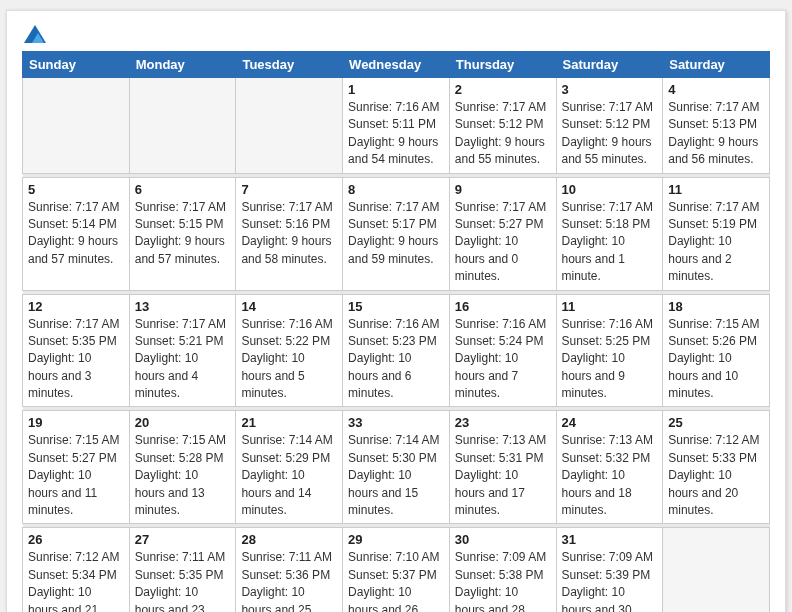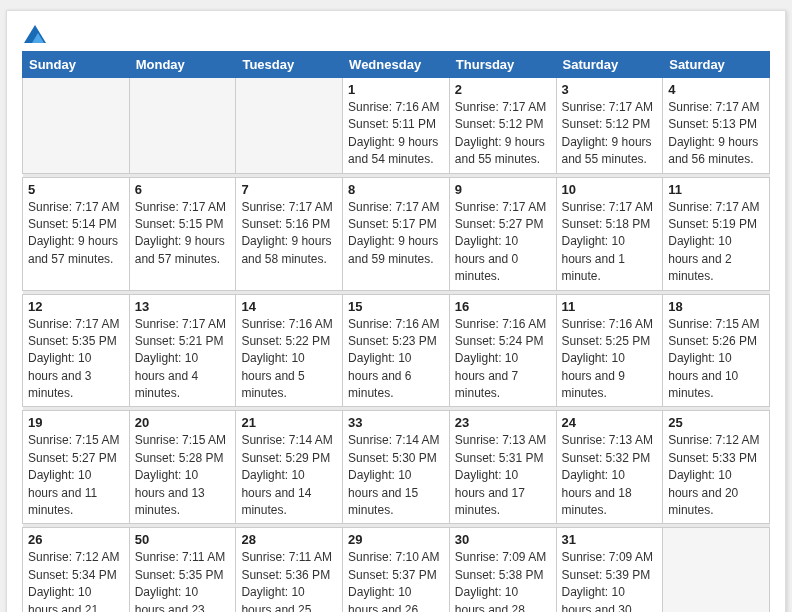--- a/index.html
+++ b/index.html
@@ -341,21 +341,21 @@
         </tr>
         <tr>
           <td class="calendar-cell">
             <div class="cell-date">26</div>
             <div class="cell-info">Sunrise: 7:12 AM
 Sunset: 5:34 PM
 Daylight: 10 hours
 and 21 minutes.</div>
           </td>
           <td class="calendar-cell">
-            <div class="cell-date">50</div>
+            <div class="cell-date">27</div>
             <div class="cell-info">Sunrise: 7:11 AM
 Sunset: 5:35 PM
 Daylight: 10 hours
 and 23 minutes.</div>
           </td>
           <td class="calendar-cell">
             <div class="cell-date">28</div>
             <div class="cell-info">Sunrise: 7:11 AM
 Sunset: 5:36 PM
 Daylight: 10 hours

